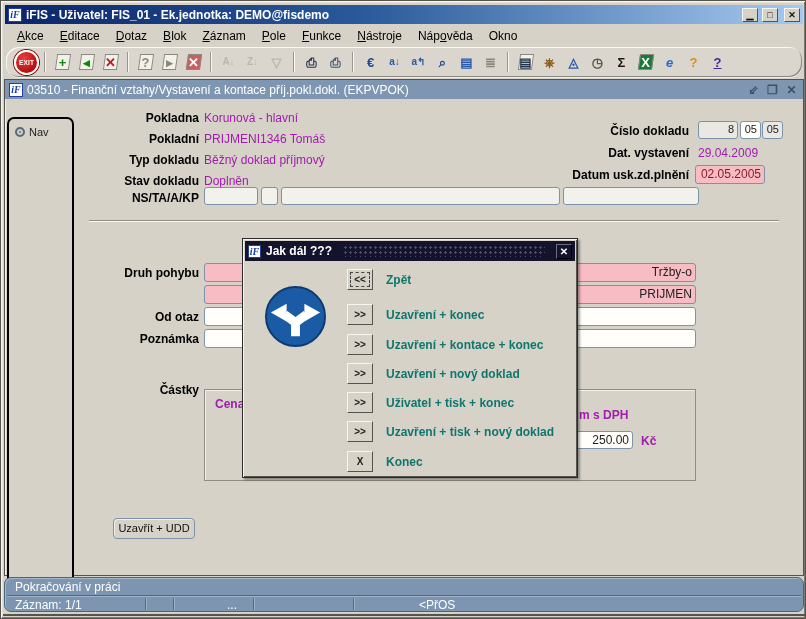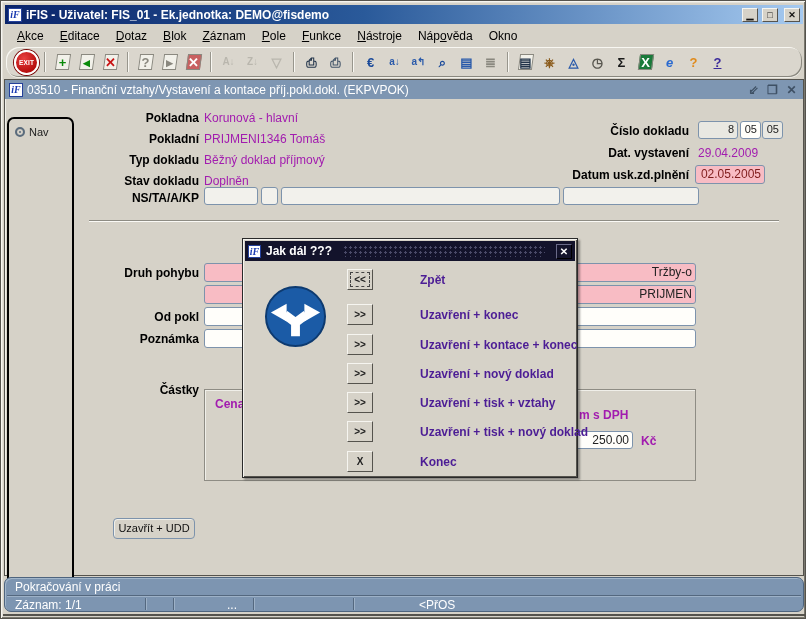--- a/index.html
+++ b/index.html
@@ -93,21 +93,21 @@
   .dlg-title { position:absolute; left:2px; top:2px; right:2px; height:20px; background:#13132b; display:flex; align-items:center; padding:0 3px; gap:5px; }
   .dlg-title .t { color:#fff; font-size:12px; font-weight:bold; white-space:nowrap; }
   .dlg-pattern { flex:1; height:12px; margin:0 6px; background-image:radial-gradient(#4a4a68 1px, transparent 1.3px); background-size:5px 5px; }
   .dlg-close { width:16px; height:15px; background:#13132b; border:1px solid; border-color:#6a6a88 #000 #000 #6a6a88; color:#fff; font-size:10px; line-height:13px; text-align:center; font-weight:bold; }
   .dlg-row { position:absolute; left:104px; height:21px; display:flex; align-items:center; gap:13px; }
   .dlg-btn {
     width:26px; height:21px; background:#d6d2c8; border:1px solid; border-color:#f6f5f0 #55534d #55534d #f6f5f0;
     font-size:10px; font-weight:bold; color:#222; text-align:center; line-height:19px; flex:0 0 auto;
   }
   .dlg-row.focused .dlg-btn { outline:1px dashed #444; outline-offset:-4px; }
-  .dlg-lbl { font-size:12px; font-weight:bold; color:#4c1d95; white-space:nowrap;margin-left:34px; }
+  .dlg-lbl { font-size:12px; font-weight:bold; color:#0f766e; white-space:nowrap; }
   .fork-sign { position:absolute; left:21px; top:46px; width:63px; height:63px; }
   
   .statusbar {
     position:absolute; left:3px; top:576px; width:800px; height:35px;
     background:#7d95b1; border:1px solid #4e647e; border-radius:7px;
     box-shadow: inset 1px 1px 0 #a3b7cb; color:#fff; font-size:12px;
   }
   .sb-msg { position:absolute; left:10px; top:2px; white-space:nowrap; }
   .sb-div { position:absolute; left:2px; top:17px; width:794px; height:2px; border-top:1px solid #54687f; border-bottom:1px solid #9db1c7; }
   .sb-item { position:absolute; top:20px; white-space:nowrap; }
@@ -275,21 +275,21 @@
       <div class="rlab2" style="top:47px">Dat. vystavení</div>
       <div class="val" style="left:693px; top:47px">29.04.2009</div>
       <div class="rlab2" style="top:69px">Datum usk.zd.plnění</div>
       <div class="fld pink" style="left:690px; top:66px; width:70px; height:19px; font-size:12px; color:#7f1d1d">02.05.2005</div>
 
       <div class="hsep"></div>
 
       <div class="rlab" style="top:167px">Druh pohybu</div>
       <div class="fld pink" style="left:199px; top:164px; width:492px; height:19px; font-size:12px">Tržby-o</div>
       <div class="fld pink" style="left:199px; top:186px; width:492px; height:19px; font-size:12px">PRIJMEN</div>
-      <div class="rlab" style="top:211px">Od pokl</div>
+      <div class="rlab" style="top:211px">Od otaz</div>
       <div class="fld white" style="left:199px; top:208px; width:492px; height:19px"></div>
       <div class="rlab" style="top:233px">Poznámka</div>
       <div class="fld white" style="left:199px; top:230px; width:492px; height:19px"></div>
 
       <div class="rlab" style="top:284px">Částky</div>
       <div class="groupbox"></div>
       <div class="val" style="left:210px; top:298px; font-weight:bold">Cena</div>
       <div class="val" style="left:574px; top:309px; font-weight:bold">m s DPH</div>
       <div class="fld white num" style="left:552px; top:332px; width:76px; height:18px; font-size:12px">250.00</div>
       <div class="val" style="left:636px; top:335px; font-weight:bold">Kč</div>
@@ -324,21 +324,21 @@
     <div class="dlg-row" style="top:95px">
       <span class="dlg-btn">&gt;&gt;</span>
       <span class="dlg-lbl">Uzavření + kontace + konec</span>
     </div>
     <div class="dlg-row" style="top:124px">
       <span class="dlg-btn">&gt;&gt;</span>
       <span class="dlg-lbl">Uzavření + nový doklad</span>
     </div>
     <div class="dlg-row" style="top:153px">
       <span class="dlg-btn">&gt;&gt;</span>
-      <span class="dlg-lbl">Uzavření + tisk + vztahy</span>
+      <span class="dlg-lbl">Uživatel + tisk + konec</span>
     </div>
     <div class="dlg-row" style="top:182px">
       <span class="dlg-btn">&gt;&gt;</span>
       <span class="dlg-lbl">Uzavření + tisk + nový doklad</span>
     </div>
     <div class="dlg-row" style="top:212px">
       <span class="dlg-btn">X</span>
       <span class="dlg-lbl">Konec</span>
     </div>
   </div>

